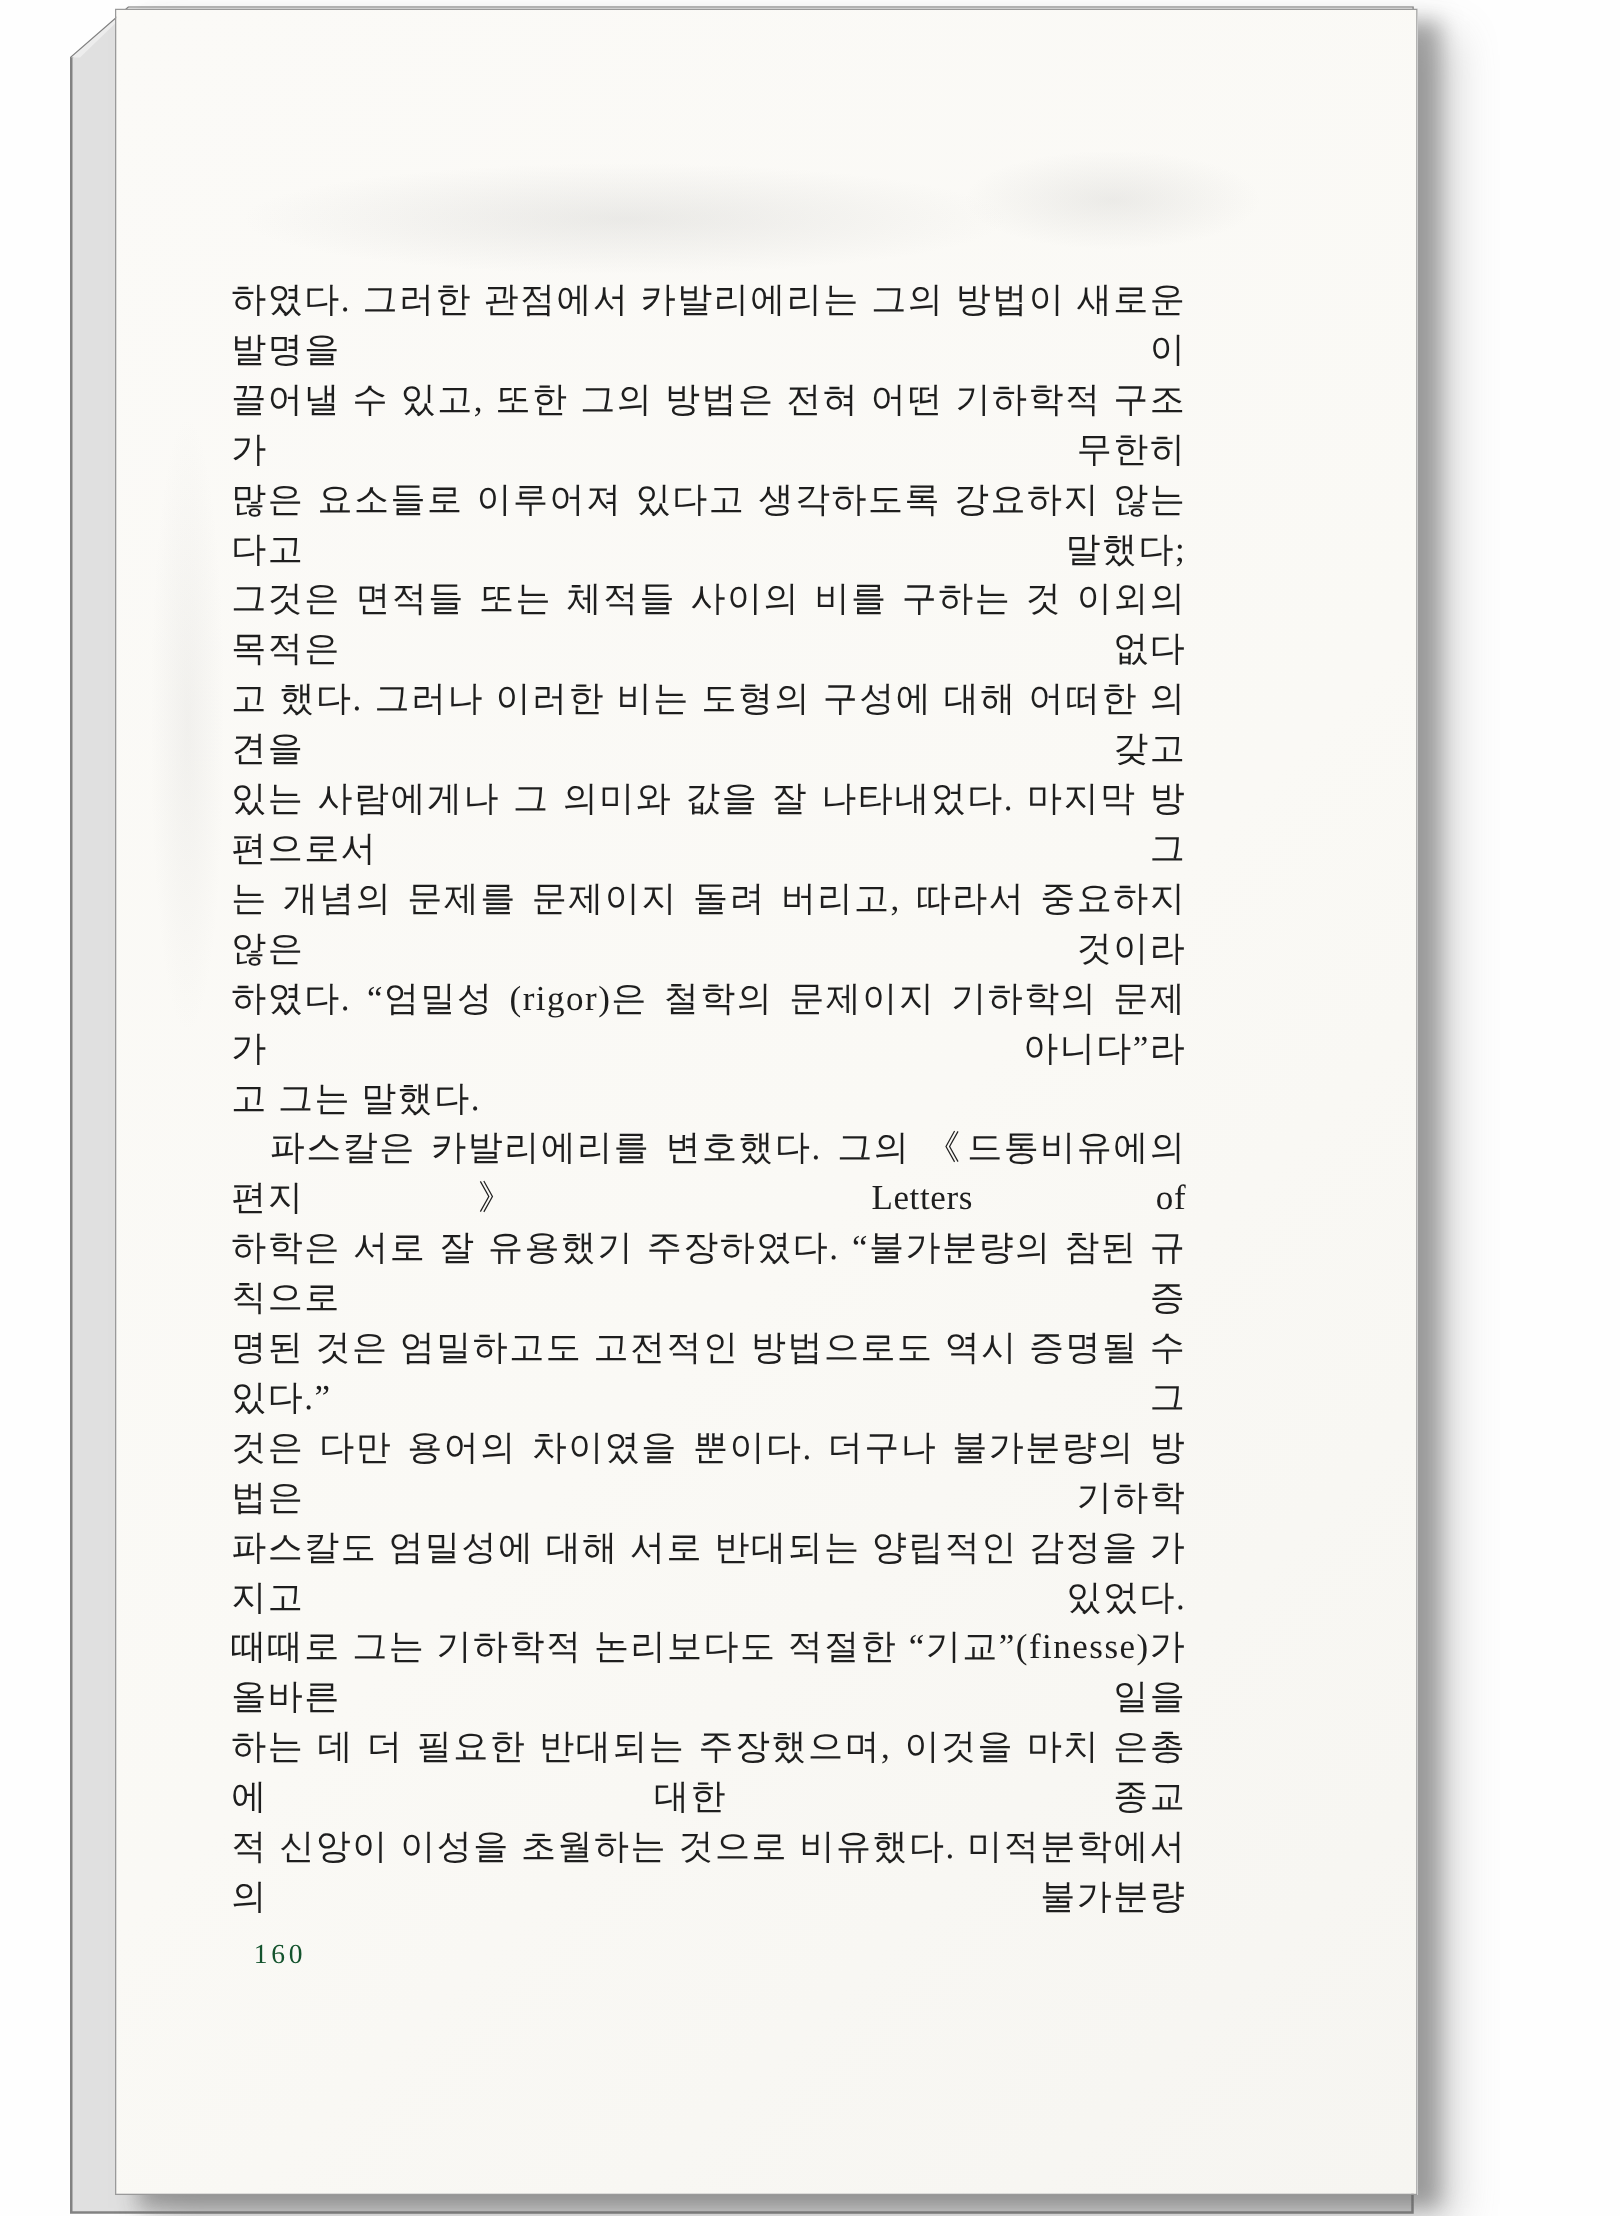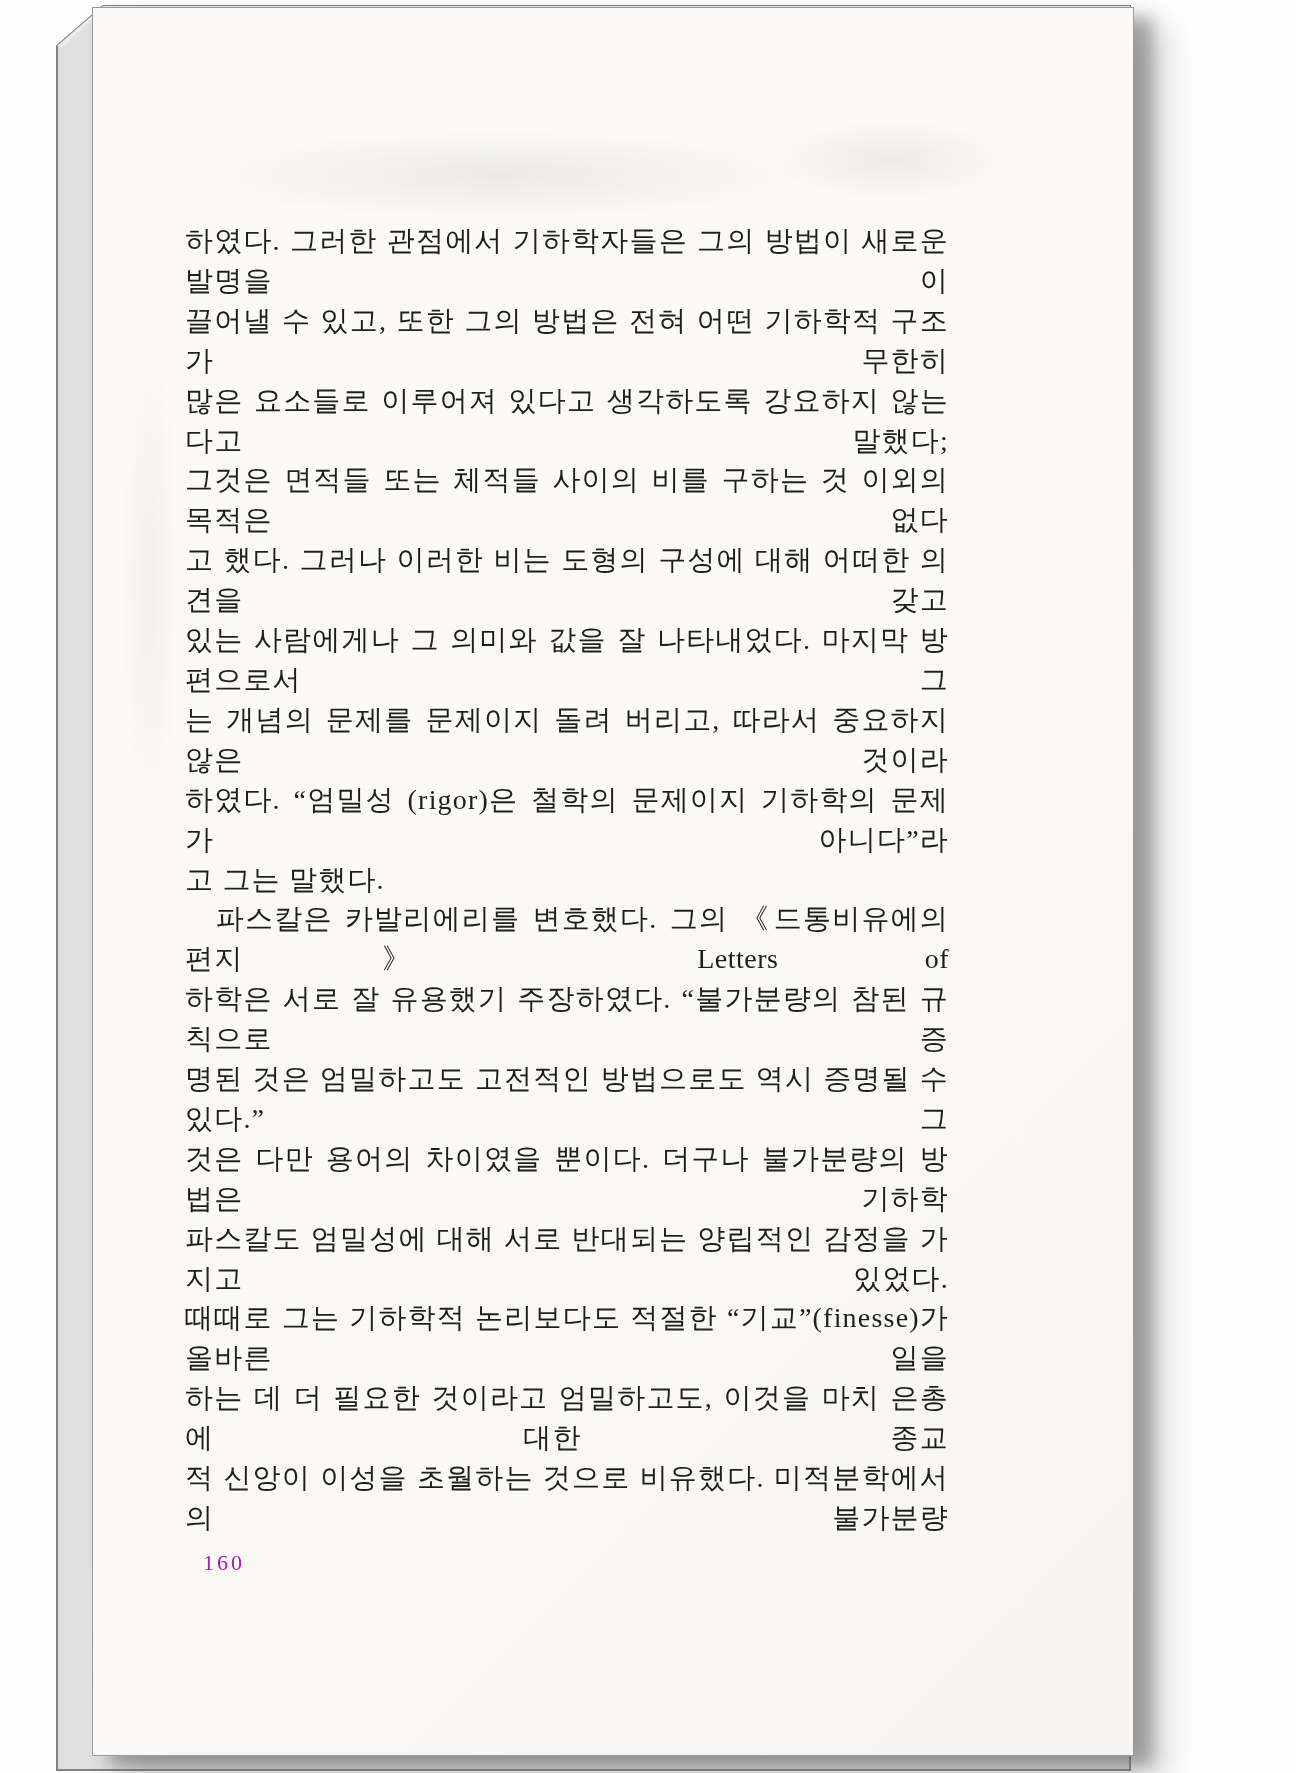--- a/index.html
+++ b/index.html
@@ -26,50 +26,50 @@
     position:absolute;left:185px;top:221px;width:764px;z-index:4;
     font-size:28px;line-height:39.9px;color:#1e1e1e;
     letter-spacing:1.2px;font-weight:500;
   }
   .line{text-align:justify;text-align-last:justify;white-space:normal;}
   .line.last{text-align-last:left;}
   .line.indent{text-indent:1.1em;}
   .ital{letter-spacing:.5px;}
   .page-number{
     position:absolute;left:203px;top:1550px;z-index:4;
-    font-size:22px;letter-spacing:3px;color:#a21caf;
+    font-size:22px;letter-spacing:3px;color:#14532d;
   }
 </style>
 </head>
 <body>
 
 <svg class="book-edge-svg" width="1080" height="1768" viewBox="0 0 1080 1768">
   <polygon points="47,1 1074,1 1074,1765 1,1765 1,41" fill="#e0e0e0" stroke="#828282" stroke-width="2"></polygon>
   <polygon points="47,1 1074,1 1074,10 40,10 8,41 1,41" fill="#ededed" stroke="none"></polygon>
 </svg>
 
 <div class="book-page"></div>
 
 <div class="smudge s1"></div>
 <div class="smudge s2"></div>
 <div class="smudge s3"></div>
 
 <div class="page-text">
-    <div class="line"><span>하였다. 그러한 관점에서 기하학자들은 그의 방법이 새로운 발명을 이</span></div>
+    <div class="line"><span>하였다. 그러한 관점에서 카발리에리는 그의 방법이 새로운 발명을 이</span></div>
     <div class="line"><span>끌어낼 수 있고, 또한 그의 방법은 전혀 어떤 기하학적 구조가 무한히</span></div>
     <div class="line"><span>많은 요소들로 이루어져 있다고 생각하도록 강요하지 않는다고 말했다;</span></div>
     <div class="line"><span>그것은 면적들 또는 체적들 사이의 비를 구하는 것 이외의 목적은 없다</span></div>
     <div class="line"><span>고 했다. 그러나 이러한 비는 도형의 구성에 대해 어떠한 의견을 갖고</span></div>
     <div class="line"><span>있는 사람에게나 그 의미와 값을 잘 나타내었다. 마지막 방편으로서 그</span></div>
     <div class="line"><span>는 개념의 문제를 문제이지 돌려 버리고, 따라서 중요하지 않은 것이라</span></div>
     <div class="line"><span>하였다. “엄밀성 (rigor)은 철학의 문제이지 기하학의 문제가 아니다”라</span></div>
     <div class="line last"><span>고 그는 말했다.</span></div>
     <div class="line indent"><span>파스칼은 카발리에리를 변호했다. 그의 《드통비유에의 편지》 </span><span class="ital">Letters of</span></div>
     <div class="line"><span>하학은 서로 잘 유용했기 주장하였다. “불가분량의 참된 규칙으로 증</span></div>
     <div class="line"><span>명된 것은 엄밀하고도 고전적인 방법으로도 역시 증명될 수 있다.” 그</span></div>
     <div class="line"><span>것은 다만 용어의 차이였을 뿐이다. 더구나 불가분량의 방법은 기하학</span></div>
     <div class="line"><span>파스칼도 엄밀성에 대해 서로 반대되는 양립적인 감정을 가지고 있었다.</span></div>
     <div class="line"><span>때때로 그는 기하학적 논리보다도 적절한 “기교”(finesse)가 올바른 일을</span></div>
-    <div class="line"><span>하는 데 더 필요한 것이라고 엄밀하고도, 이것을 마치 은총에 대한 종교</span></div>
+    <div class="line"><span>하는 데 더 필요한 반대되는 주장했으며, 이것을 마치 은총에 대한 종교</span></div>
     <div class="line"><span>적 신앙이 이성을 초월하는 것으로 비유했다. 미적분학에서의 불가분량</span></div>
   </div>
 
 <div class="page-number">160</div>
 
 </body></html>

